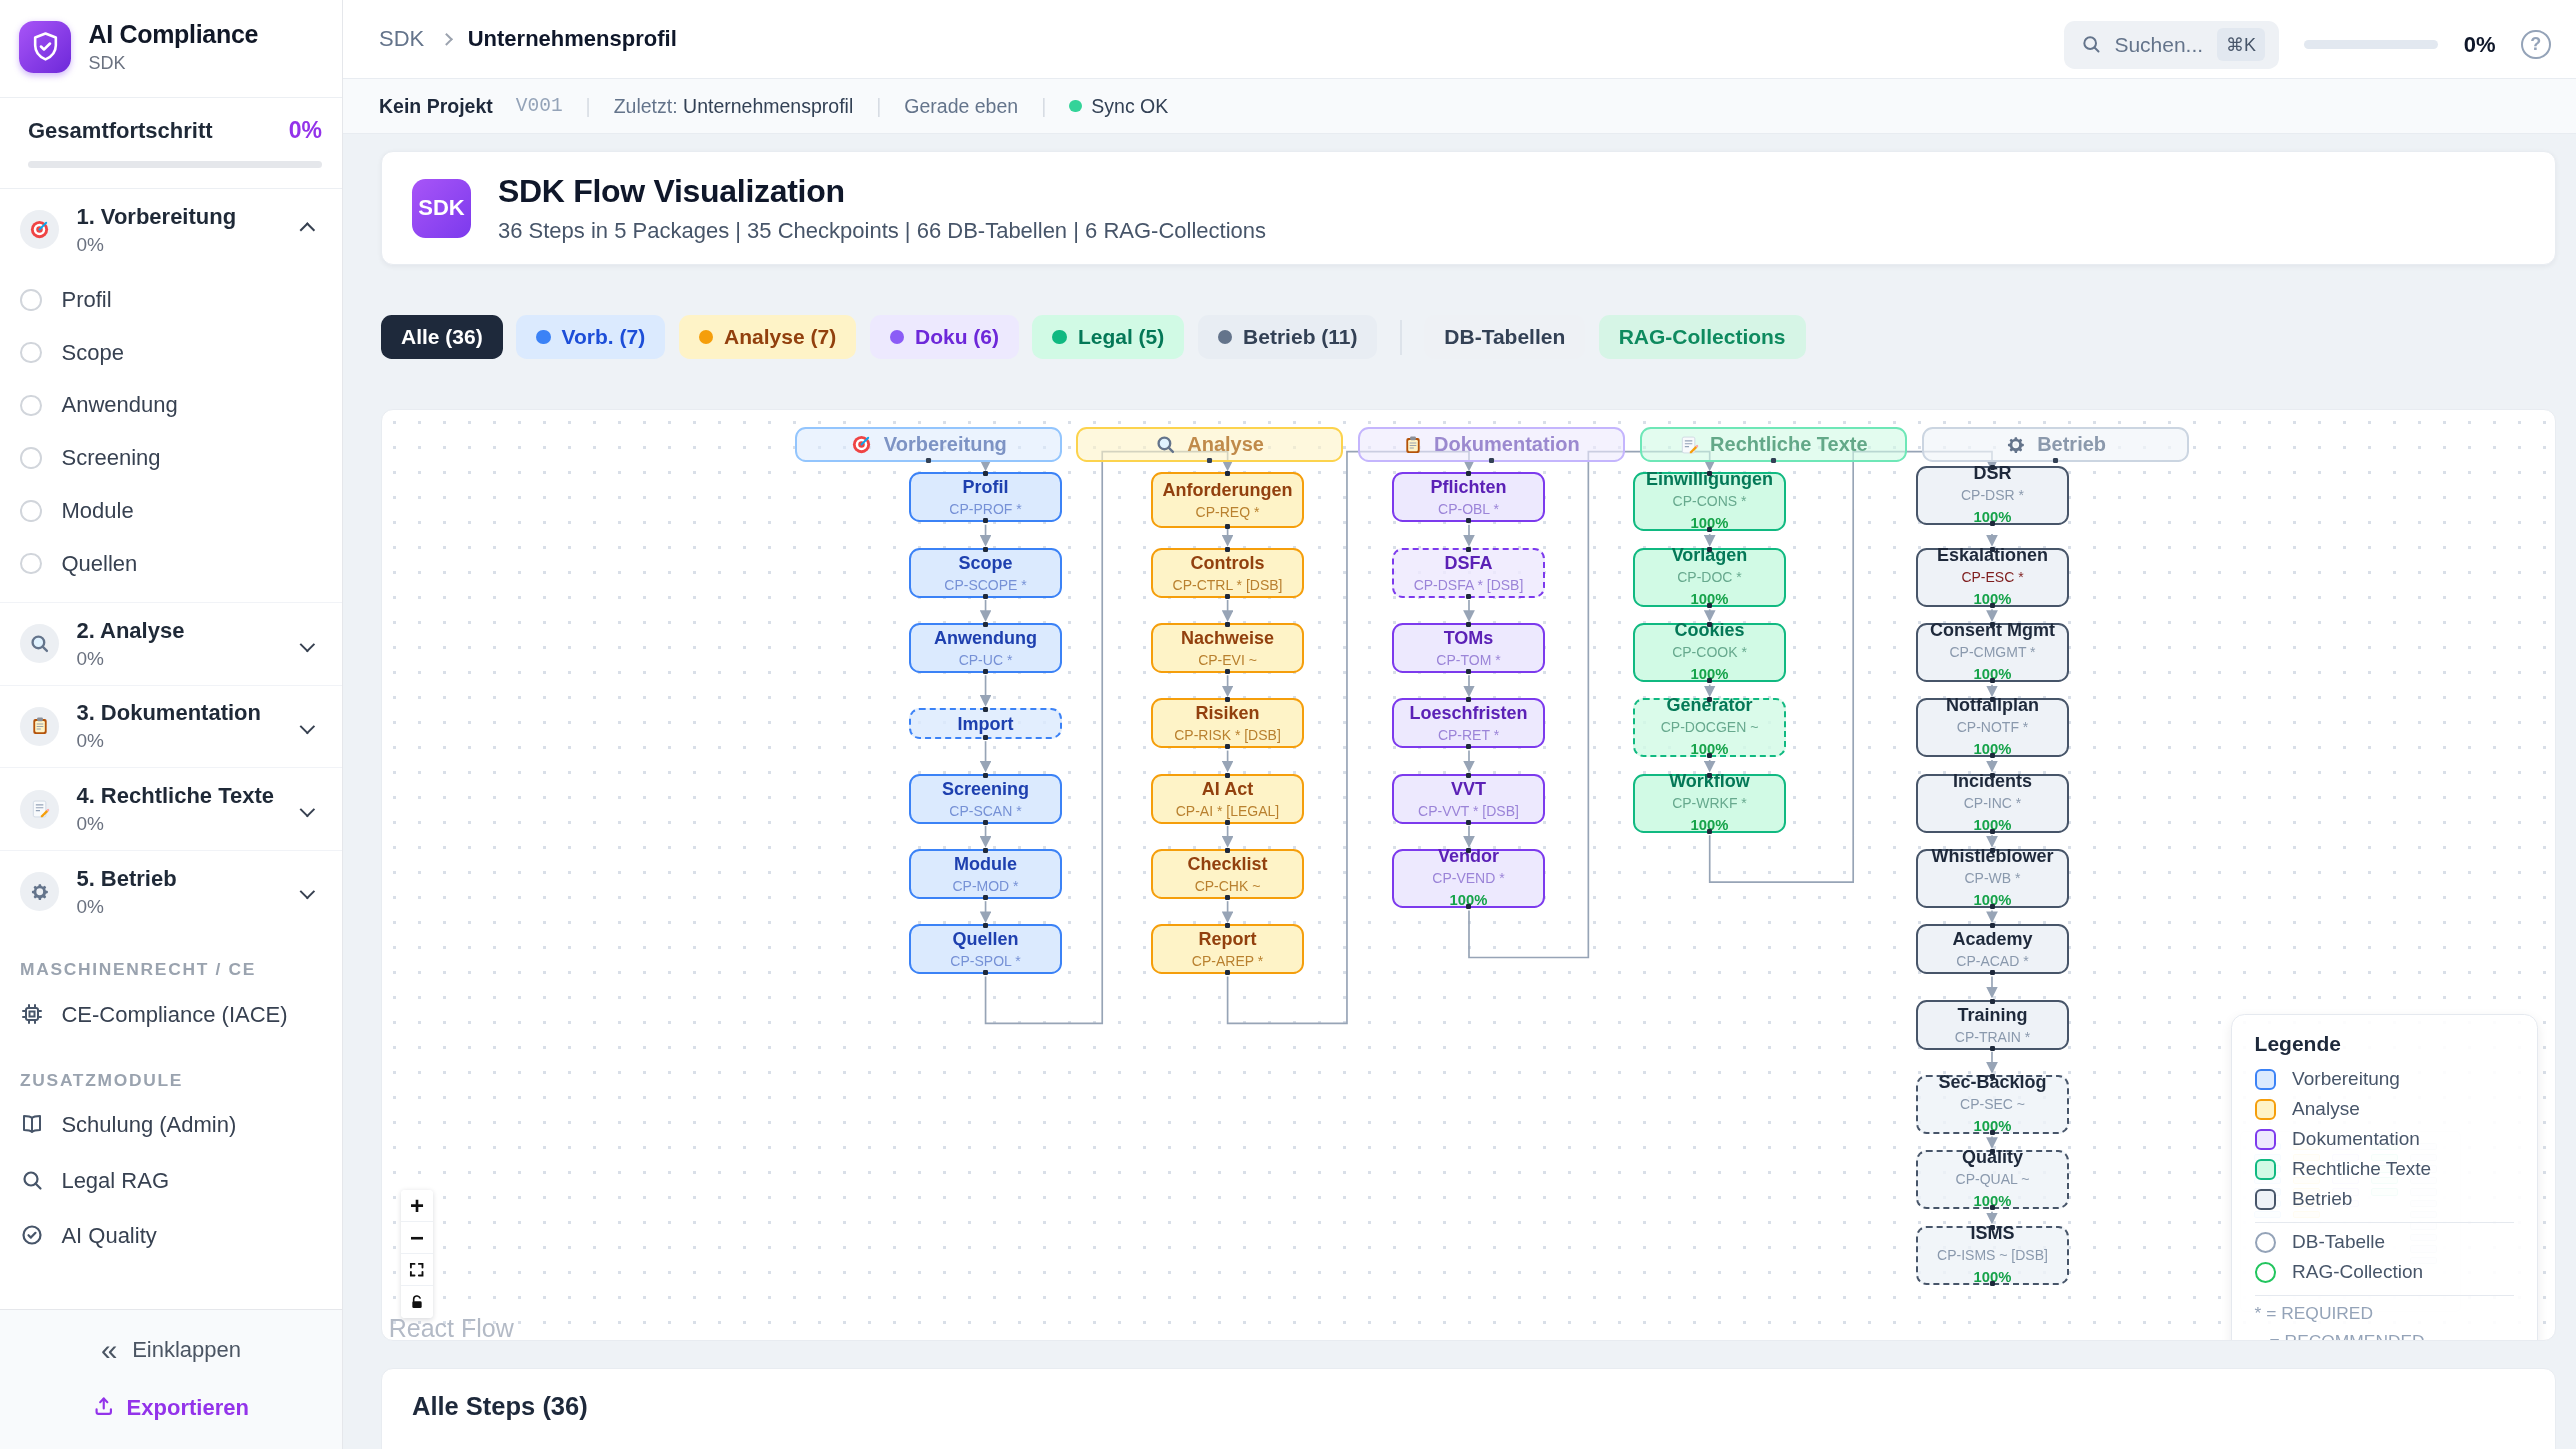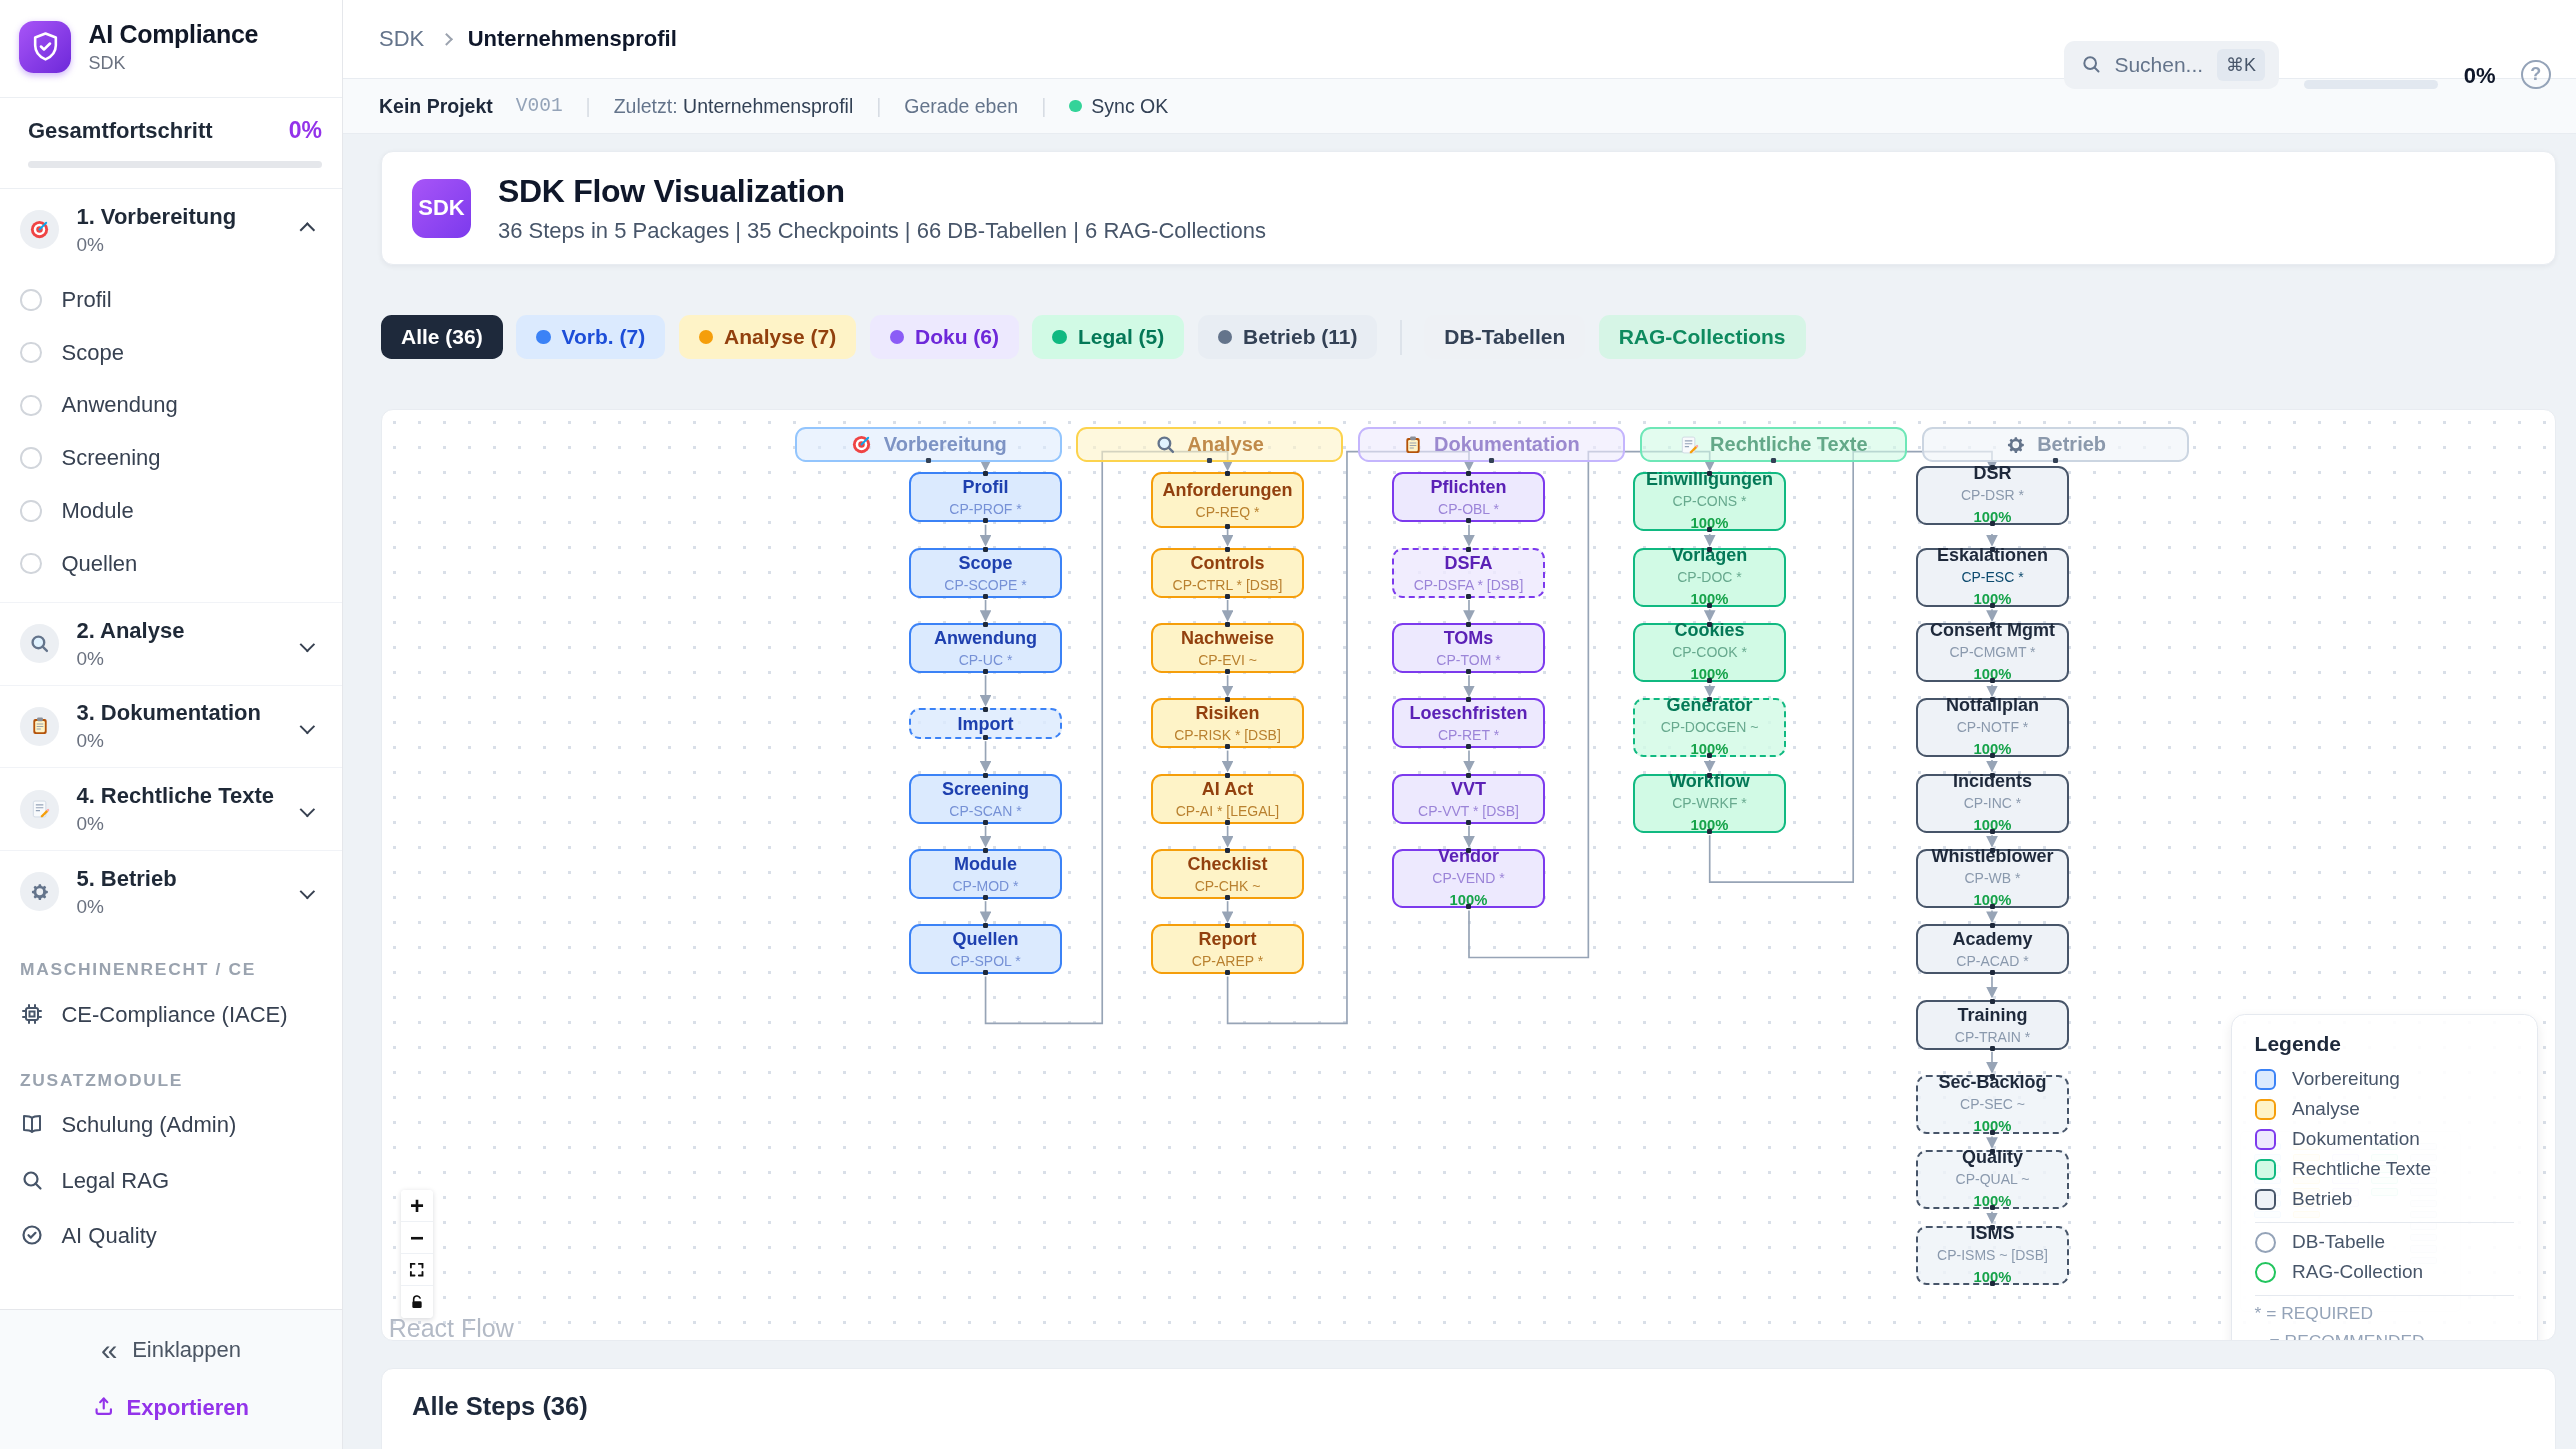--- a/index.html
+++ b/index.html
@@ -44,21 +44,21 @@
   .collapse-row { display:flex; align-items:center; gap:14.8px; color:#4b5563; font-size:22px; cursor:pointer; }
   .export-row { display:flex; align-items:center; gap:12px; color:#9333ea; font-size:22px; font-weight:600; cursor:pointer; }
 
   
   .main { flex:1; display:flex; flex-direction:column; position:relative; }
   .topbar { height:79px; background:#fff; border-bottom:1.3px solid #e8ecf1; display:flex; align-items:center; padding-left:36px; position:relative; }
   .crumbs { display:flex; align-items:center; gap:17.4px; }
   .crumb-a { font-size:22px; color:#64748b; cursor:pointer; }
   .crumb-sep { width:8.7px; height:8.7px; border-right:2.3px solid #9ca3af; border-bottom:2.3px solid #9ca3af; transform:rotate(-45deg); }
   .crumb-b { font-size:22px; color:#0f172a; font-weight:600; }
-  .top-right { position:absolute; right:25.5px; top:0; height:89px; display:flex; align-items:flex-end; gap:25.5px; }
+  .top-right { position:absolute; right:25.5px; top:0; height:89px; display:flex; align-items:center; gap:25.5px; }
   .search-pill { display:flex; align-items:center; gap:13.4px; background:#eef1f5; border-radius:10.7px; height:48px; padding:0 13.4px 0 17.4px; cursor:text; }
   .search-pill .ph { font-size:21px; color:#64748b; }
   .kbd { background:#e2e8f0; color:#475569; border-radius:6px; font-size:18px; padding:5.4px 9.4px; }
   .top-track { width:134px; height:9.4px; border-radius:5.4px; background:#e2e8f0; }
   .top-pct { font-size:22px; font-weight:700; color:#0f172a; }
   .help-circ { width:29.5px; height:29.5px; border-radius:50%; border:2.3px solid #94a3b8; color:#94a3b8;
     font-size:18px; font-weight:700; display:flex; align-items:center; justify-content:center; cursor:pointer;}
   .statusbar { height:55px; background:#f8fafc; border-bottom:1.3px solid #e8ecf1; display:flex; align-items:center; gap:23px; padding-left:36px; font-size:19.5px; }
   .st-proj { color:#1e293b; font-weight:700; }
   .st-ver { color:#94a3b8; font-family:"Liberation Mono","DejaVu Sans Mono",monospace; }
@@ -630,21 +630,21 @@
     <span>Betrieb</span>
             </div>
             <div class="fnode" style="left: 1534px; top: 56px; height: 59px; background: rgb(238, 242, 247); border-color: rgb(71, 85, 105); text-align: center;">
               <span class="nt" style="color:#1e293b">DSR</span>
               <span class="nc" style="color:#8a99ad">CP-DSR *</span>
               <span class="np">100%</span>
               <span class="nbar" style="background:#22c55e"></span>
             </div>
             <div class="fnode" style="left: 1534px; top: 138px; height: 59px; background: rgb(238, 242, 247); border-color: rgb(71, 85, 105);">
               <span class="nt" style="color:#1e293b">Eskalationen</span>
-              <span class="nc" style="color:#0c4a6e">CP-ESC *</span>
+              <span class="nc" style="color:#7f1d1d">CP-ESC *</span>
               <span class="np">100%</span>
               <span class="nbar" style="background:#22c55e"></span>
             </div>
             <div class="fnode" style="left: 1534px; top: 213px; height: 59px; background: rgb(238, 242, 247); border-color: rgb(71, 85, 105);">
               <span class="nt" style="color:#1e293b">Consent Mgmt</span>
               <span class="nc" style="color:#8a99ad">CP-CMGMT *</span>
               <span class="np">100%</span>
               <span class="nbar" style="background:#22c55e"></span>
             </div>
             <div class="fnode" style="left: 1534px; top: 288px; height: 59px; background: rgb(238, 242, 247); border-color: rgb(71, 85, 105);">

